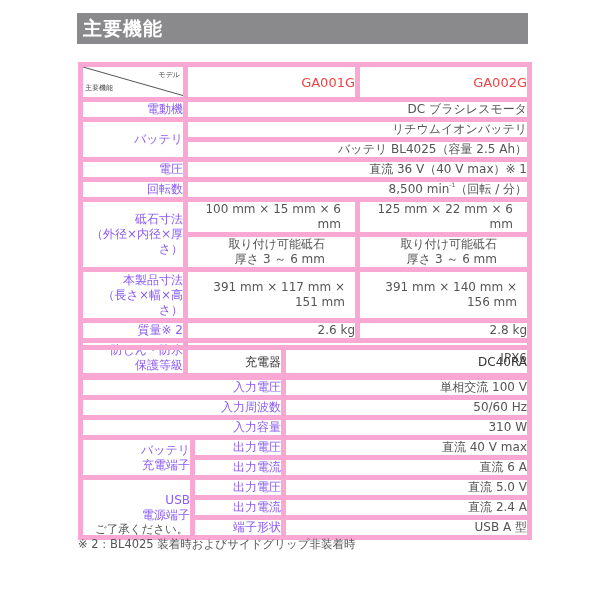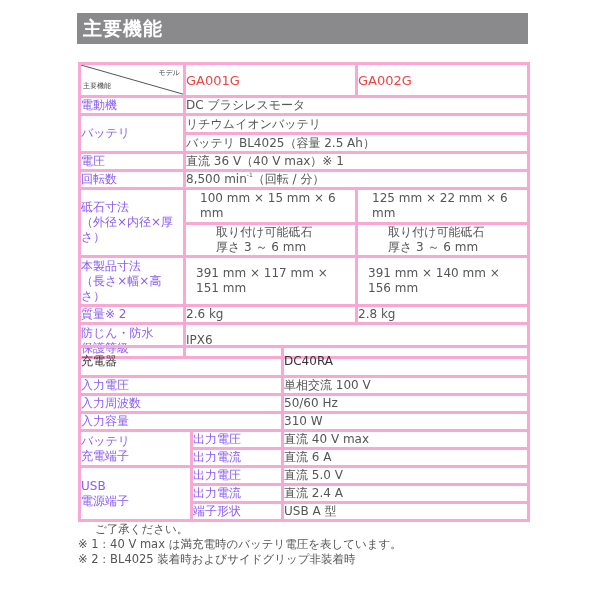--- a/index.html
+++ b/index.html
@@ -3,21 +3,21 @@
   <meta charset="utf-8">
   <style>
     html, body { margin: 0; padding: 0; background: #ffffff; }
     body { width: 600px; height: 600px; position: relative; overflow: hidden;
            font-family: "DejaVu Sans", sans-serif; color: #444; }
     .title-bar { position: absolute; left: 77px; top: 13px; width: 451px; height: 31px;
                  background: #8a8a8c; }
     .title-bar span { position: absolute; left: 6px; top: 3px; font-size: 19px; font-weight: bold;
                       color: #ffffff; letter-spacing: 1px; }
     table { position: absolute; border-collapse: collapse; table-layout: fixed; }
-    td { border: 3px solid #f9a8d4; padding: 0; text-align: left; vertical-align: middle;
+    td { border: 5px solid #f9a8d4; padding: 0; text-align: right; vertical-align: middle;
          font-size: 12px; line-height: 15px; color: #555; }
     td.lbl { color: #8b5cf6; }
     #spec { left: 78px; top: 62px; width: 449px; border: 1.5px solid #777; }
     #spec td.hdr { font-size: 13px; color: #ef4444; }
     #spec tr.model-row { height: 30px; }
     #spec tr.model-row td { border-bottom: 1.5px solid #333; }
     .diag { position: relative; height: 30px; overflow: hidden; }
     .diag svg { position: absolute; left: 0; top: 0; }
     .diag .top-lbl { position: absolute; right: 3px; top: 1px; font-size: 7px; color: #444; }
     .diag .bot-lbl { position: absolute; left: 2px; bottom: 1px; font-size: 7px; color: #444; }
@@ -160,15 +160,14 @@
   </tr>
   <tr class="r">
     <td class="lbl">端子形状</td>
     <td>USB A 型</td>
   </tr>
 </tbody>
   </table>
 
 <div class="notes">
   <div class="indent">ご了承ください。</div>
-  <div>※ 1：40 V max は満充電時のバッテリ電圧を表しています。</div>
   <div>※ 2：BL4025 装着時およびサイドグリップ非装着時</div>
 </div>
 
 </body></html>

